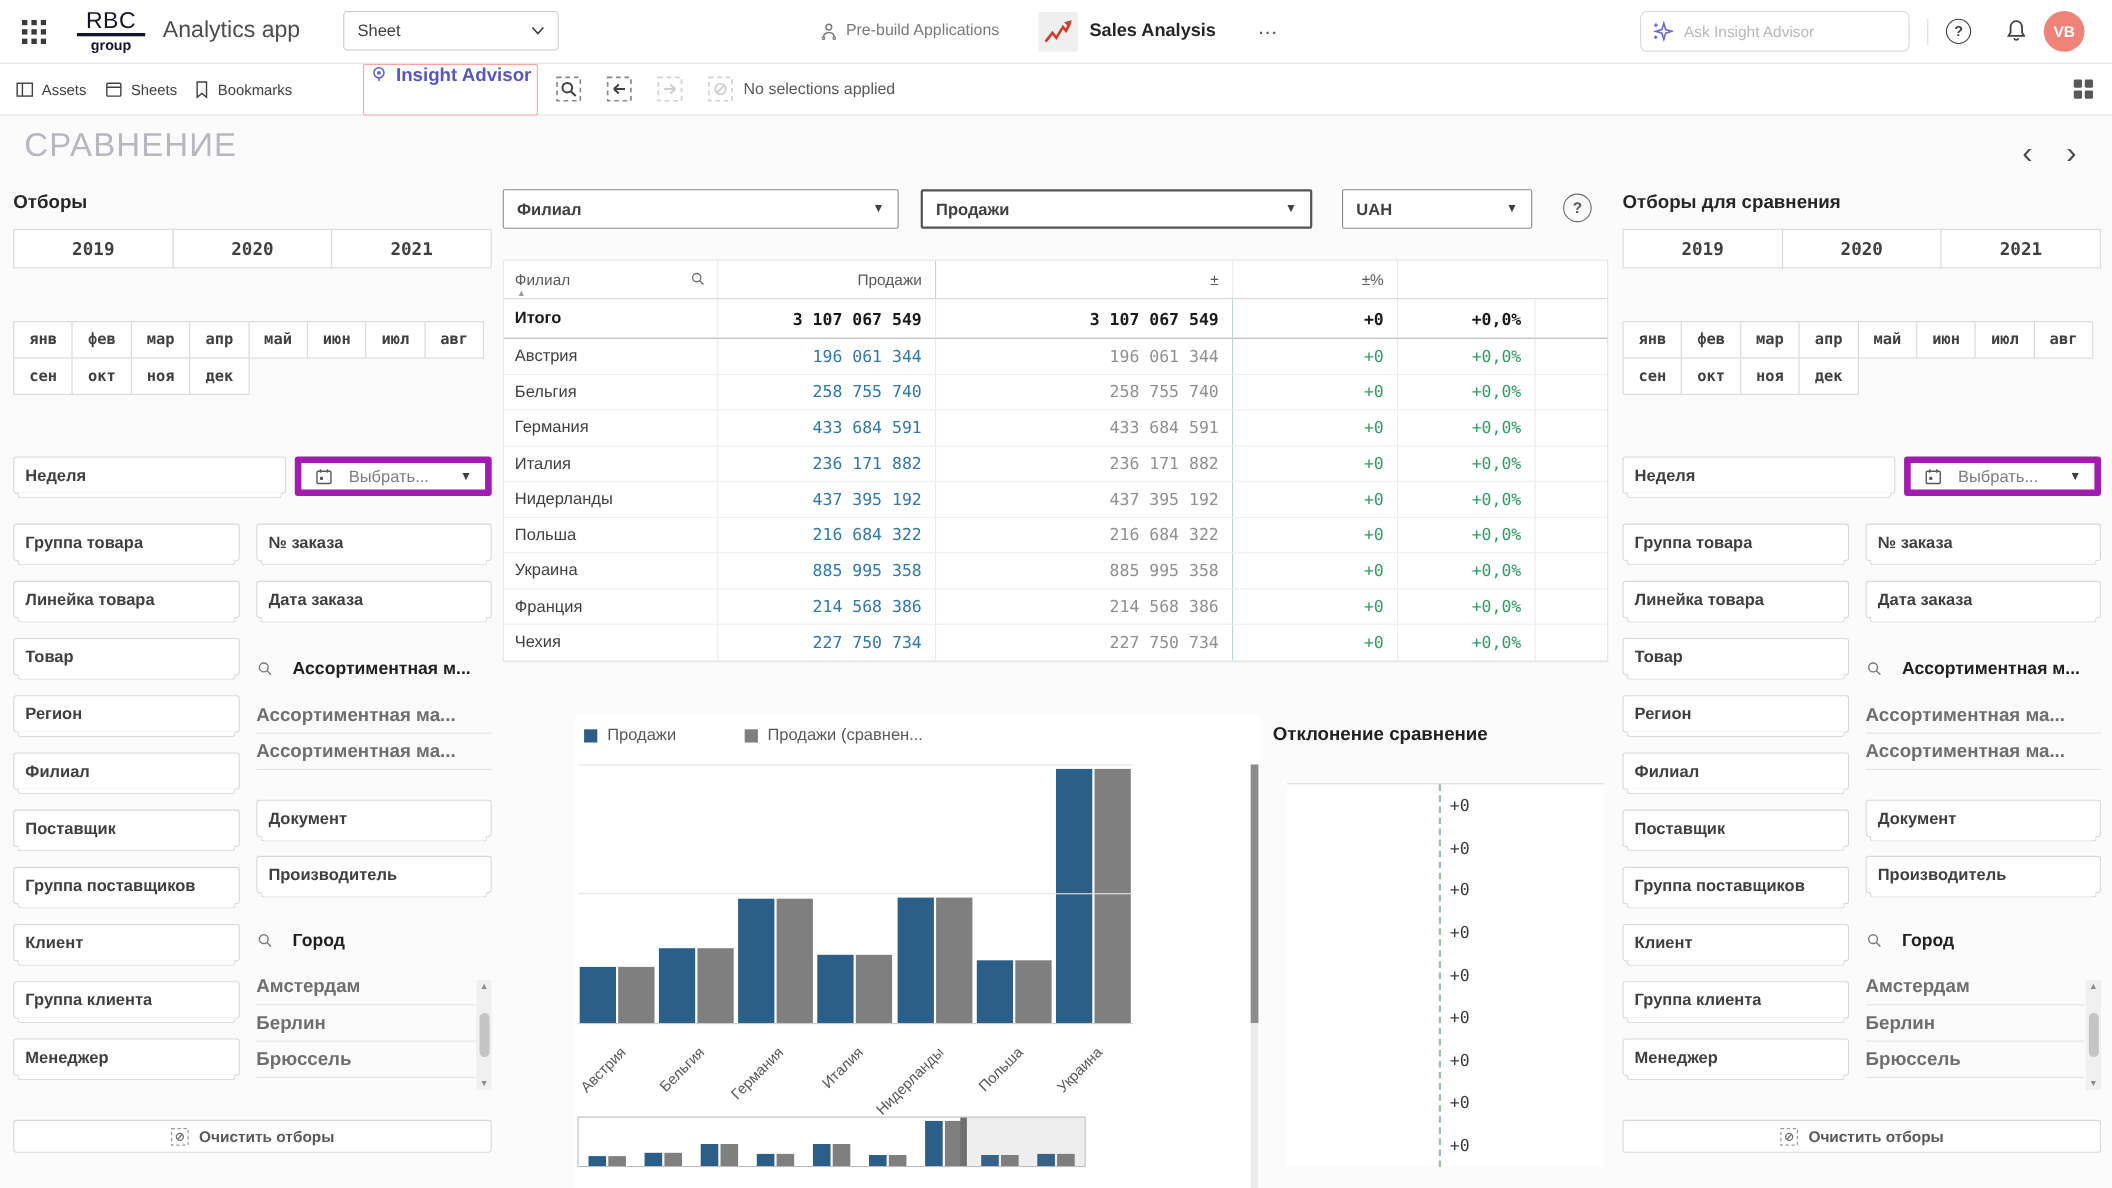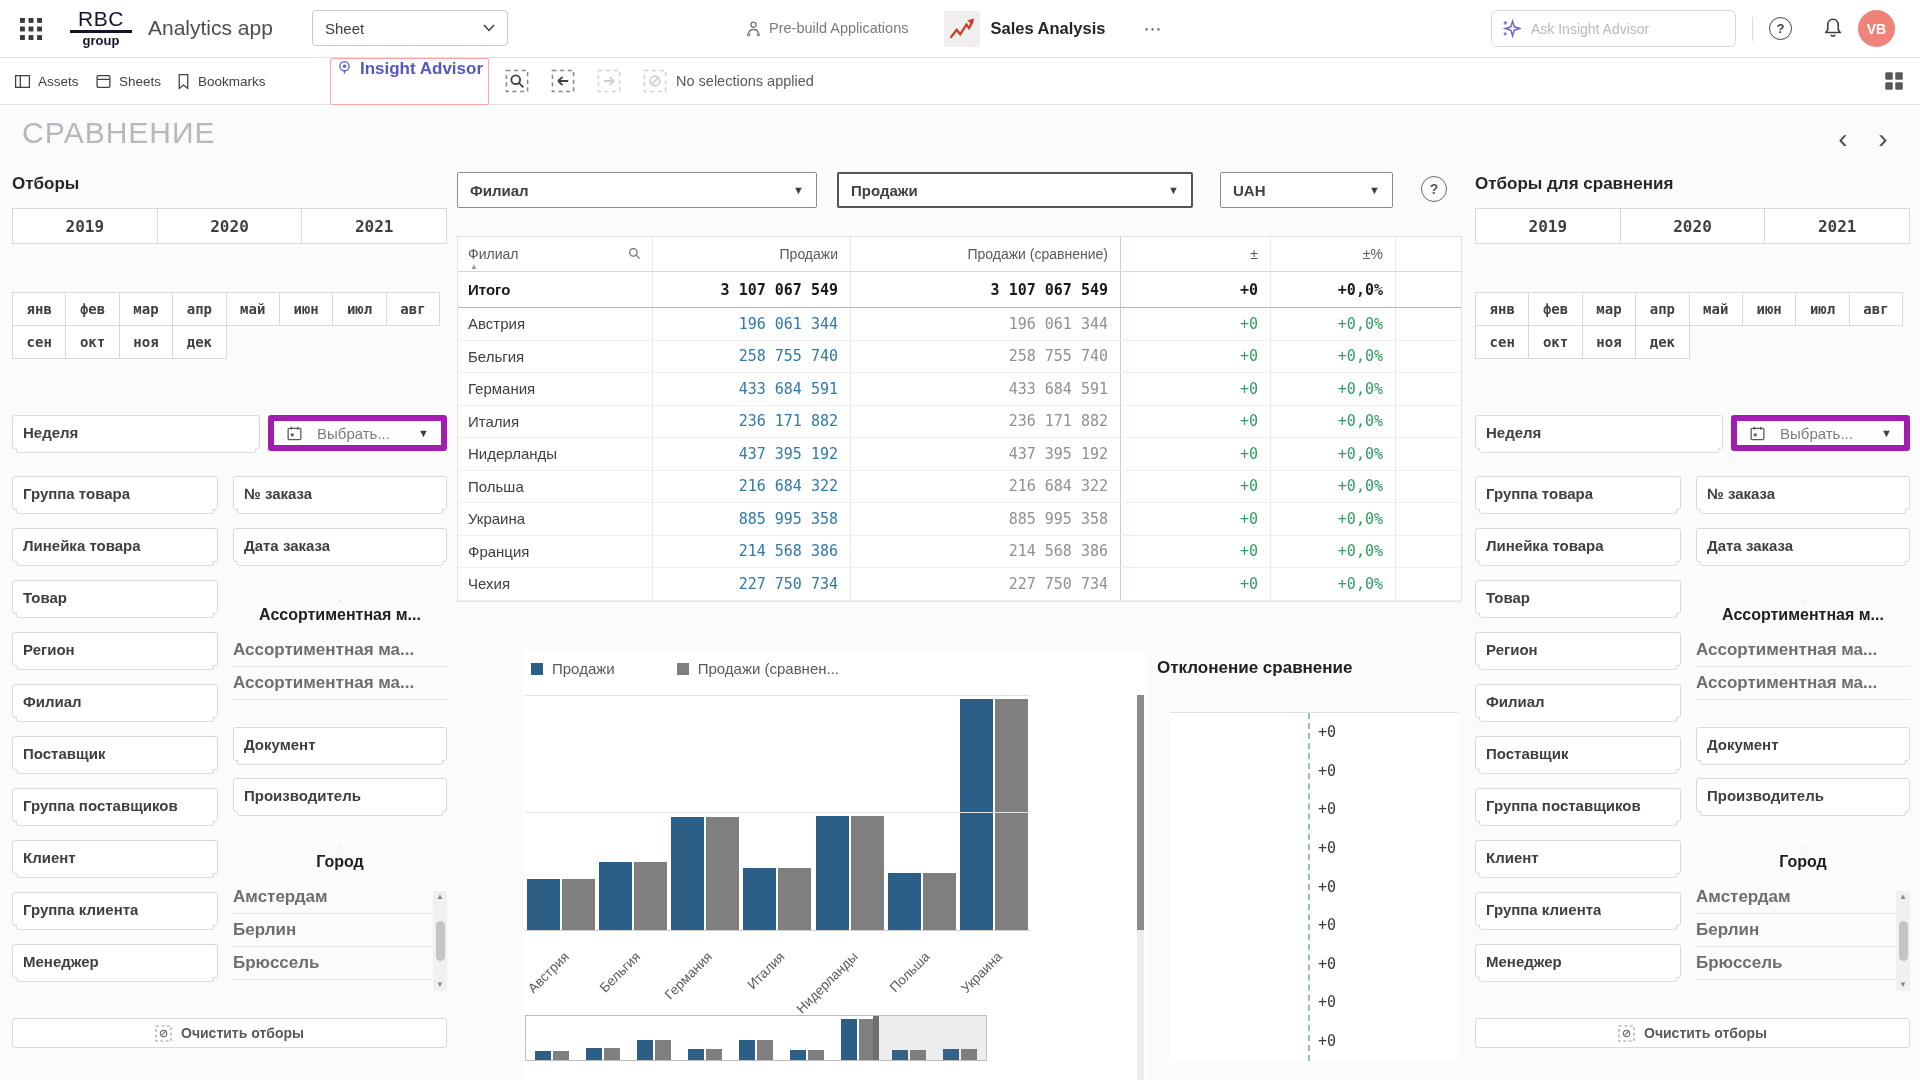--- a/index.html
+++ b/index.html
@@ -70,21 +70,21 @@
   .week-f{position:absolute;top:245px;left:0;width:248px;}
   .date-dd{position:absolute;top:245px;left:256px;width:179px;height:36px;background:#fff;border:6px solid #a21caf;border-radius:3px;
            display:flex;align-items:center;gap:14px;padding:0 12px;box-sizing:border-box;}
   .date-label{flex:1;font-size:15px;color:#7d7d7d;}
   .dd-tri{font-size:11px;color:#404040;}
   .fcol{position:absolute;display:flex;flex-direction:column;gap:18px;width:206px;left:0;top:306px;}
   .fcol2{position:absolute;display:flex;flex-direction:column;gap:18px;width:214px;left:221px;top:306px;}
   .fcol2mid{position:absolute;display:flex;flex-direction:column;gap:17px;width:214px;left:221px;top:557px;}
   .lb-block{position:absolute;left:221px;width:214px;}
   .lb-assort{top:430px;} .lb-city{top:677px;}
-  .lb-head{display:flex;align-items:center;gap:4px;height:24px;flex-direction:column;}
+  .lb-head{display:flex;align-items:flex-start;gap:17px;height:24px;}
   .lb-title{font-size:16px;font-weight:bold;color:#202020;white-space:nowrap;}
   .lb-list{margin-top:10px;font-weight:bold;}
   .lb-city .lb-list{width:199px;}
   .lb-item{height:32px;display:flex;align-items:center;font-size:17px;color:#6e6e6e;border-bottom:1px solid #e3e3e3;white-space:nowrap;overflow:hidden;}
   .vscroll{position:absolute;right:0;top:44px;width:14px;height:100px;background:#f0f0f0;border-radius:2px;
            display:flex;flex-direction:column;align-items:center;justify-content:space-between;padding:2px 0;box-sizing:border-box;}
   .vs-arrow{font-size:8px;color:#8a8a8a;line-height:1;}
   .vs-thumb{width:9px;height:40px;background:#c4c4c4;border-radius:5px;}
   .clear-btn{position:absolute;top:848px;left:0;width:435px;height:30px;background:#fff;border:1px solid #d9d9d9;border-radius:3px;
              display:flex;align-items:center;justify-content:center;gap:9px;font-size:14px;font-weight:bold;color:#595959;}
@@ -448,21 +448,20 @@
     <div class="trow thead">
       <div class="c-name th-first">
         <span>Филиал</span>
         <span class="sortasc">▲</span>
         <svg class="th-search" width="15" height="15" viewBox="0 0 16 16">
           <circle cx="6.8" cy="6.8" r="4" stroke="#6f6f6f" stroke-width="1.3" fill="none"></circle>
           <line x1="9.8" y1="9.8" x2="13.4" y2="13.4" stroke="#6f6f6f" stroke-width="1.3"></line>
         </svg>
       </div>
       <div class="c-num">Продажи</div>
-      <div class="c-num">Продажи (сравнение)</div>
       <div class="c-num gl">±</div>
       <div class="c-num">±%</div>
       <div></div>
     </div>
     <div class="trow total-row">
       <div class="c-name">Итого</div>
       <div class="c-num">3 107 067 549</div>
       <div class="c-num">3 107 067 549</div>
       <div class="c-num gl">+0</div>
       <div class="c-num">+0,0%</div>

